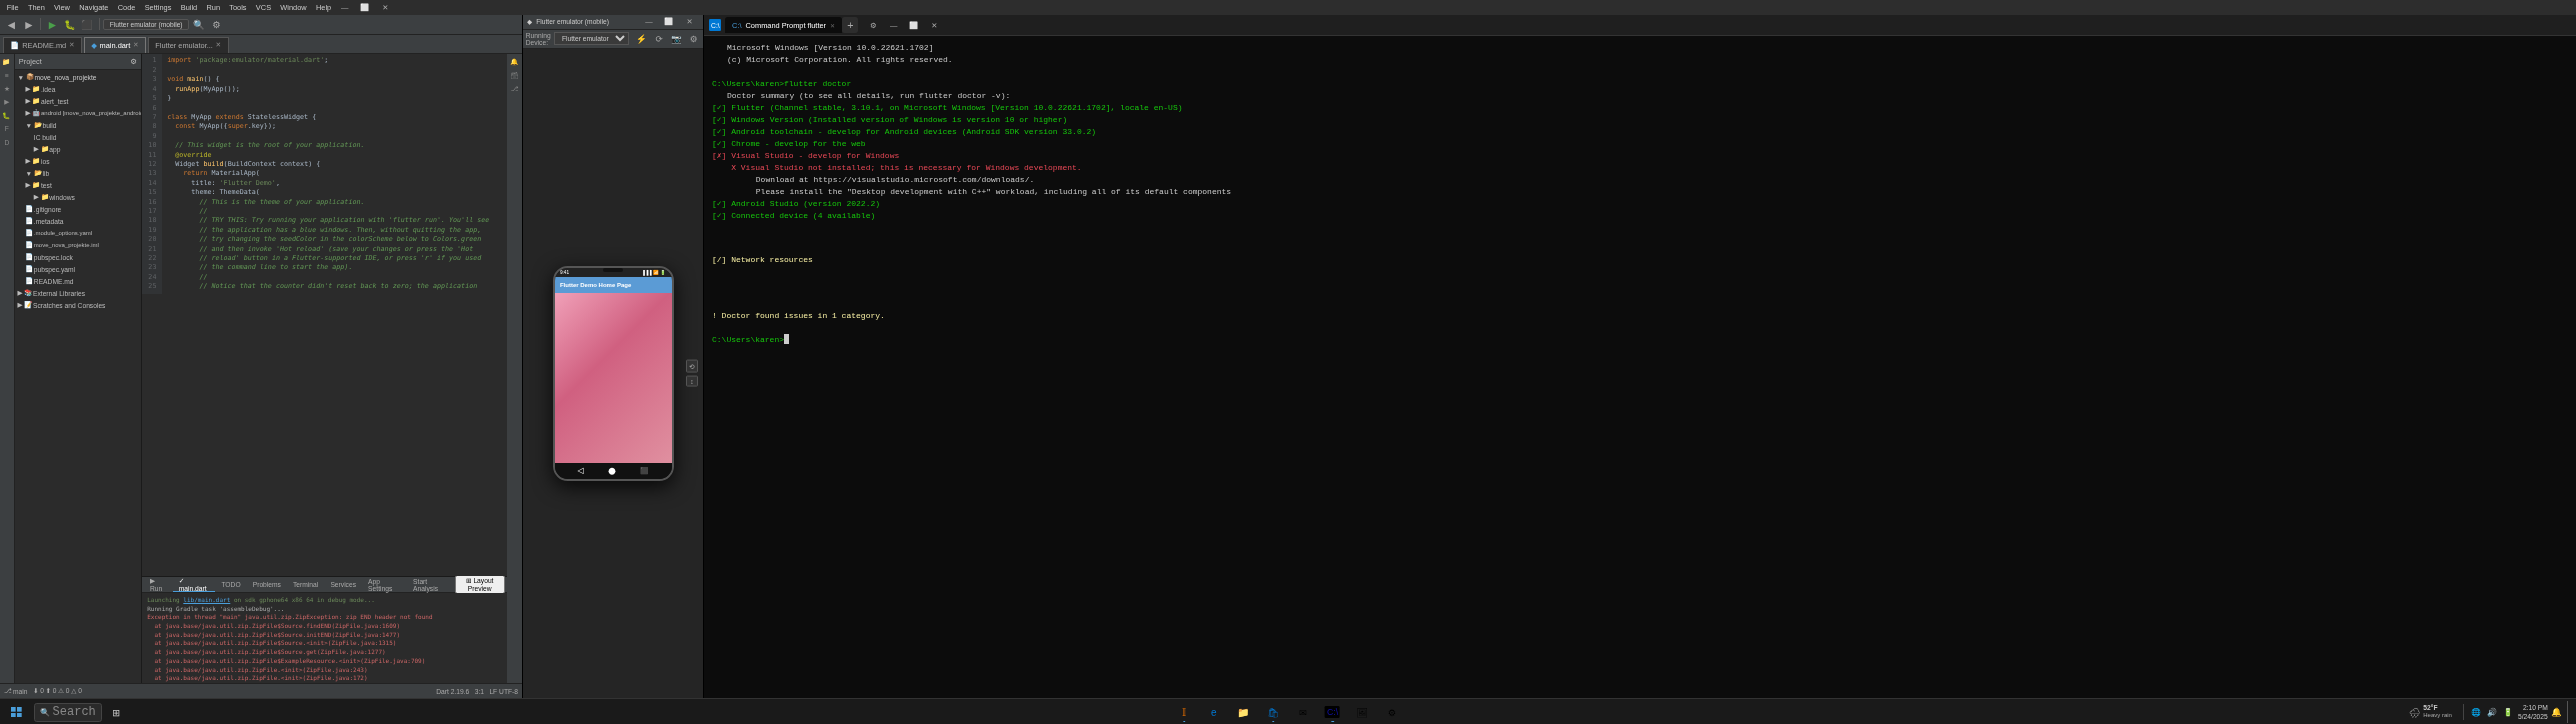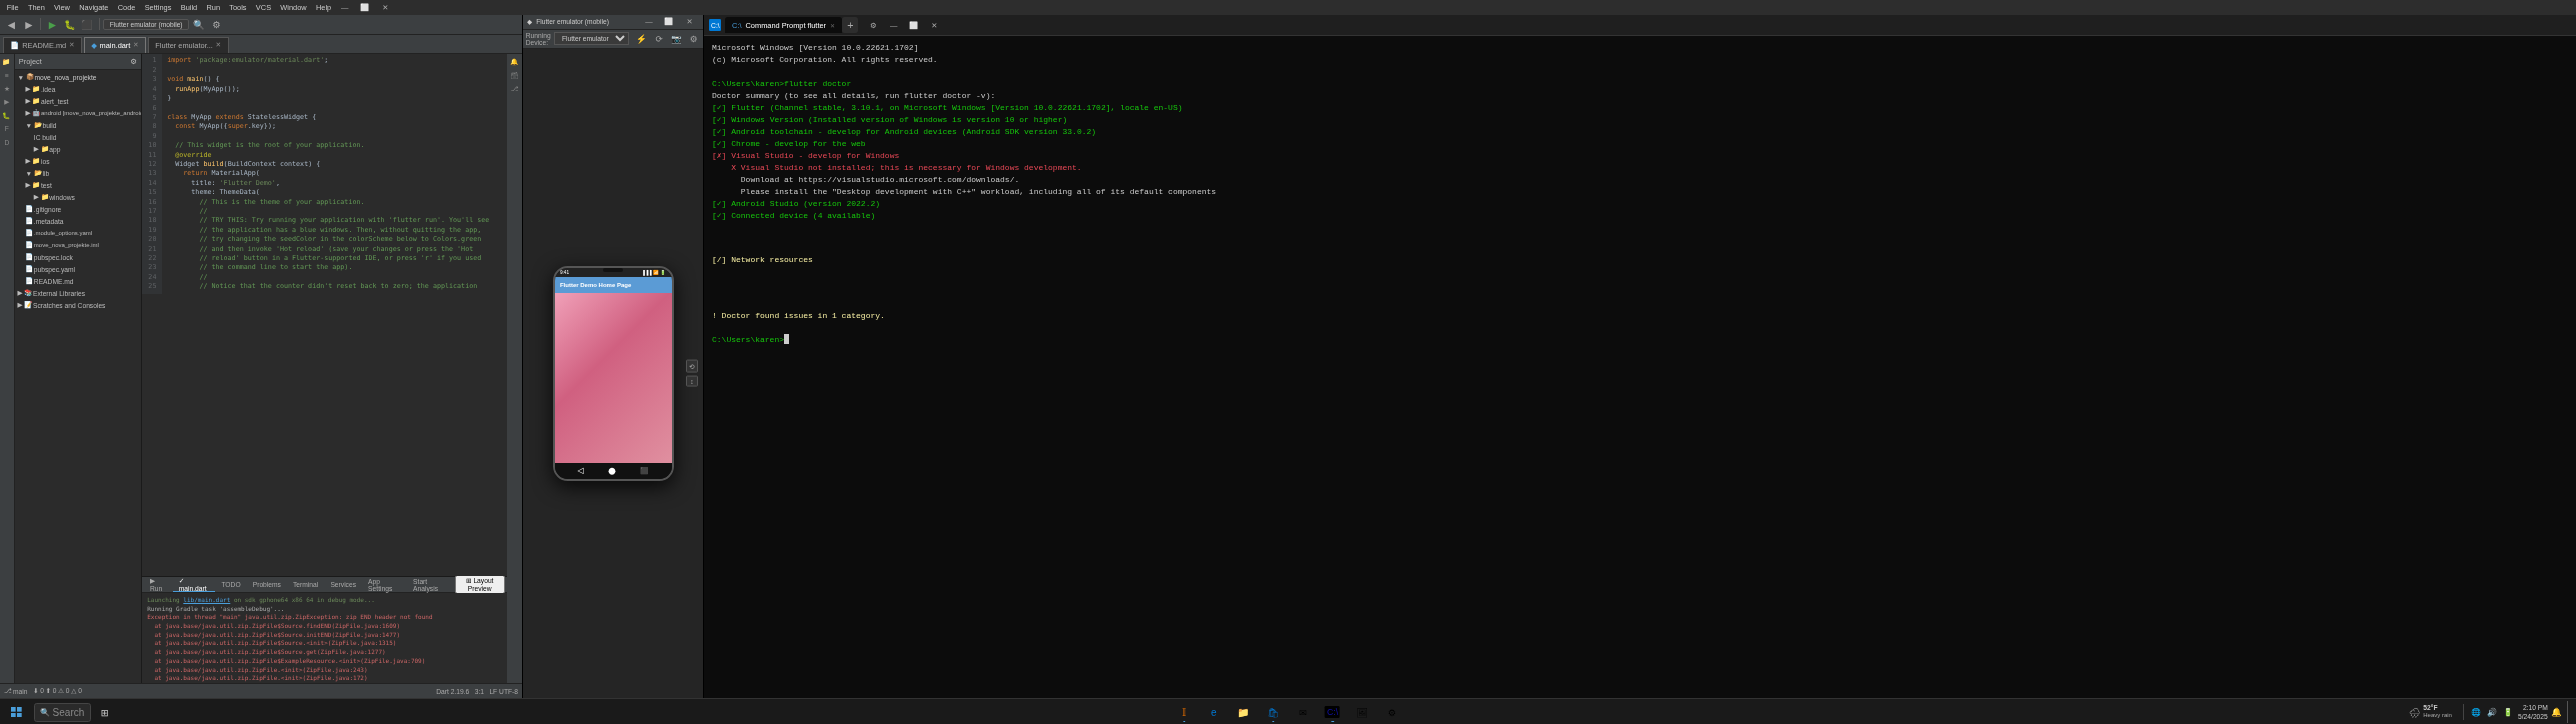--- a/index.html
+++ b/index.html
@@ -178,21 +178,21 @@
     .line-numbers div { padding-right: 2.7px; }
     .code-lines {
       padding: 2.7px 5.4px;
       color: #a9b7c6;
       flex: 1;
     }
     .code-lines div { white-space: pre; }
     .kw { color: #cc7832; }
     .fn { color: #ffc66d; }
     .str { color: #6a8759; }
-    .cm { color: #629755; }
+    .cm { color: #629755; font-style: italic; }
     .cls { color: #a9b7c6; }
     .ann { color: #bbb529; }
     .phone-notch {
       width: 20px; height: 4px;
       background: #111;
       border-radius: 2px;
       position: absolute;
       top: 0; left: 50%; transform: translateX(-50%);
     }
 
@@ -387,21 +387,21 @@
       font-family: 'Consolas', 'Courier New', monospace;
       font-size: 8px;
       color: #cccccc;
       background: #0c0c0c;
       line-height: 12px;
     }
     .cmd-line { white-space: pre-wrap; }
     .cmd-line.green { color: #16c60c; }
     .cmd-line.yellow { color: #f9f1a5; margin-top: 32px; }
     .cmd-line.red { color: #e74856; }
-    .cmd-line.white { color: #cccccc; }
+    .cmd-line.white { color: #cccccc; margin-left: 15px; }
     .cmd-cursor { display: inline-block; width: 5.4px; height: 9.4px; background: #cccccc; vertical-align: text-bottom; animation: blink 1s step-end infinite; }
     @keyframes blink { 0%,100%{opacity:1} 50%{opacity:0} }
 
     
     #win-taskbar-bottom {
       height: 27px;
       background: #1a1a1a;
       display: flex;
       align-items: center;
       padding: 0 5.4px;
@@ -904,21 +904,21 @@
         <rect x="0" y="0" width="7" height="7" fill="#4a9eda"></rect>
         <rect x="9" y="0" width="7" height="7" fill="#4a9eda"></rect>
         <rect x="0" y="9" width="7" height="7" fill="#4a9eda"></rect>
         <rect x="9" y="9" width="7" height="7" fill="#4a9eda"></rect>
       </svg>
     </div>
   </button>
 
   <div style="display:flex; align-items:center; background:#2a2a2a; border:0.7px solid #444; border-radius:2.7px; height:19px; padding:0 5.4px; gap:2.7px; margin-left:2.7px;">
     <span style="color:#aaa; font-size:8px;">🔍</span>
-    <span style="font-size:10px; color:#888;">Search</span>
+    <span style="font-size:12px; color:#888;font-family:Liberation Mono, monospace;">Search</span>
   </div>
 
   <button class="taskbar-btn">
     <div class="taskbar-icon">⊞</div>
   </button>
 
   <div id="taskbar-center">
     <div class="taskbar-app running" title="IntelliJ IDEA">
       <span style="color:#e06c00; font-size:10.7px;">𝕀</span>
     </div>

